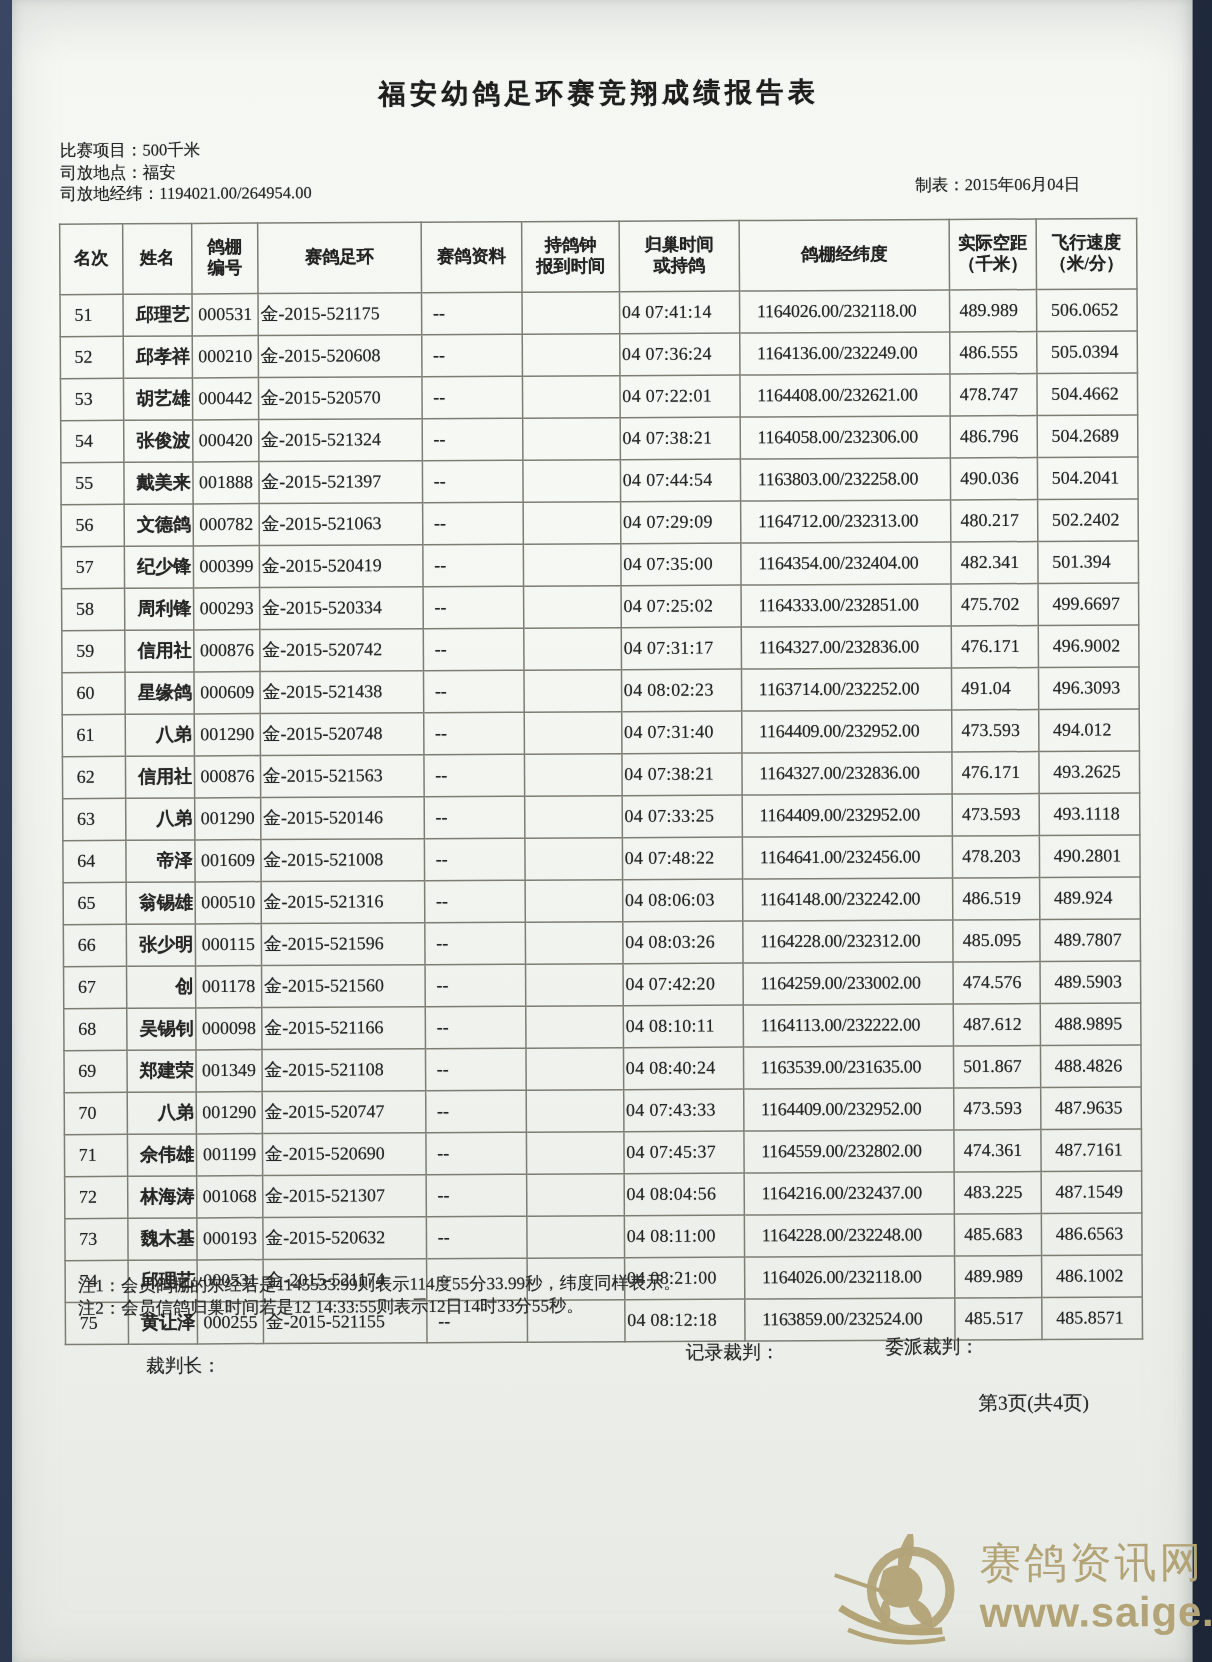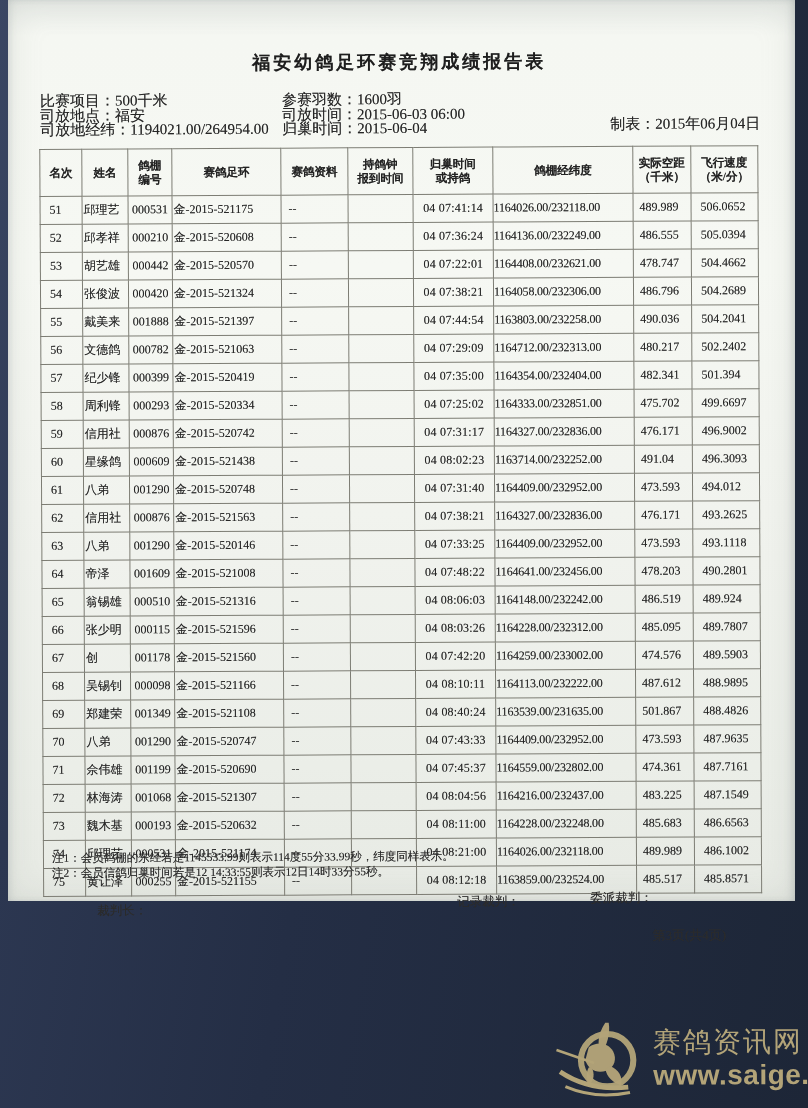--- a/index.html
+++ b/index.html
@@ -2,55 +2,55 @@
 <html><head>
 <meta charset="utf-8">
 <style>
   html,body{margin:0;padding:0;}
   body{
     width:808px;height:1108px;overflow:hidden;position:relative;
     background:linear-gradient(100deg,#3a4663 0%,#2c3751 15%,#242e45 45%,#1d2637 100%);
     font-family:"Liberation Serif","DejaVu Serif",serif;
   }
   .paper{
-    position:absolute;left:8px;top:0;width:787px;height:901px;
+    position:absolute;left:8px;top:0;width:787px;height:1108px;
     background:linear-gradient(180deg,#e9ece8 0%,#f5f7f2 4%,#f6f8f3 30%,#f0f2ed 62%,#ebeee8 85%,#e7eae4 100%);
     box-shadow:inset 0 0 34px rgba(150,158,150,.22), inset -6px 0 10px -5px rgba(110,120,130,.38), inset 4px 0 8px -4px rgba(110,120,130,.30);
   }
   .content{position:absolute;left:0;top:0;width:100%;height:100%;
     transform:rotate(-0.3deg);transform-origin:400px 480px;
     color:#262626;text-shadow:0 0 .6px rgba(55,55,55,.55);}
   .page-title{
     position:absolute;left:0;top:50px;width:100%;text-align:center;
     font-size:18px;font-weight:bold;letter-spacing:3px;color:#1e1e1e;
   }
-  .info{position:absolute;font-size:15px;line-height:14.6px;white-space:nowrap;}
+  .info{position:absolute;font-size:11px;line-height:14.6px;white-space:nowrap;}
   #info-col1{left:34px;top:92px;}
   #info-col2{left:276px;top:92px;}
   #info-col3{left:490px;top:89px;}
   #made-line{left:604px;top:118px;}
   table.results{
     position:absolute;left:33px;top:147px;border-collapse:collapse;table-layout:fixed;
     background:transparent;
   }
   table.results th,table.results td{
     border:1px solid #7d7d74;overflow:hidden;white-space:nowrap;
   }
   table.results th{
     height:46px;font-size:11.5px;font-weight:bold;text-align:center;
     white-space:pre-line;vertical-align:middle;line-height:1.25;padding:0 1px;color:#222;
   }
   table.results td{height:25px;font-size:12px;vertical-align:middle;color:#262626;}
   td.c0{padding-left:9px;}
-  td.c1{text-align:left;}
+  td.c1{text-align:right;font-weight:bold;}
   td.c2{text-align:center;font-size:11.5px;}
   td.c3{padding-left:1px;}
   td.c4{padding-left:7px;}
-  td.c6{text-align:center;letter-spacing:.2px;}
-  td.c7{padding-left:0;letter-spacing:-.2px;margin-left:40px;}
+  td.c6{text-align:left;letter-spacing:.2px;}
+  td.c7{padding-left:11px;letter-spacing:-.2px;margin-left:40px;}
   td.c8{padding-left:6px;}
   td.c9{padding-left:9px;}
   .notes{position:absolute;left:42px;top:849px;font-size:11.5px;line-height:14.5px;white-space:nowrap;color:#2a2a2a;}
   .sig{position:absolute;font-size:12.5px;white-space:nowrap;color:#2a2a2a;}
   #sig-chief{left:87px;top:901px;}
   #sig-record{left:447px;top:894px;}
   #sig-assigned{left:580px;top:891px;}
   .page-number{position:absolute;left:642px;top:928px;font-size:13px;color:#2a2a2a;}
   .watermark{position:absolute;left:542px;top:1016px;width:260px;height:92px;text-shadow:none;}
   .wm-logo{position:absolute;left:0;top:2px;}
@@ -65,25 +65,20 @@
   <div class="content">
 
     <div class="page-title">福安幼鸽足环赛竞翔成绩报告表</div>
 
     <div class="info" id="info-col1">
       <div><span>比赛项目：</span><span>500千米</span></div>
       <div><span>司放地点：</span><span>福安</span></div>
       <div><span>司放地经纬：</span><span>1194021.00/264954.00</span></div>
     </div>
 
-    <div class="info" id="info-col2">
-      <div><span>参赛羽数：</span><span>1600羽</span></div>
-      <div><span>司放时间：</span><span>2015-06-03 06:00</span></div>
-      <div><span>归巢时间：</span><span>2015-06-04</span></div>
-    </div>
 
 
     <div class="info" id="made-line">
       <span>制表：</span><span>2015年06月04日</span>
     </div>
 
     <table class="results">
       <colgroup>
         <col style="width:42px">
           <col style="width:46px">

